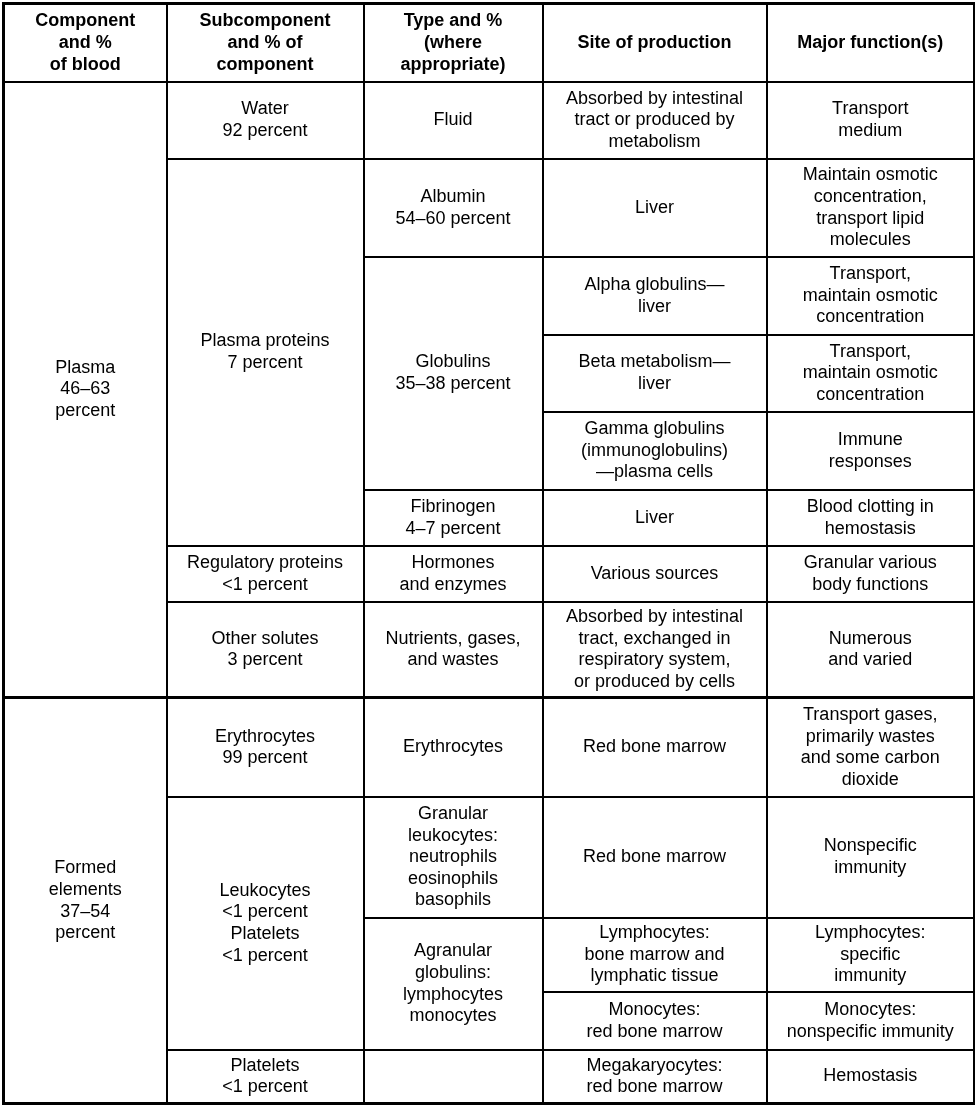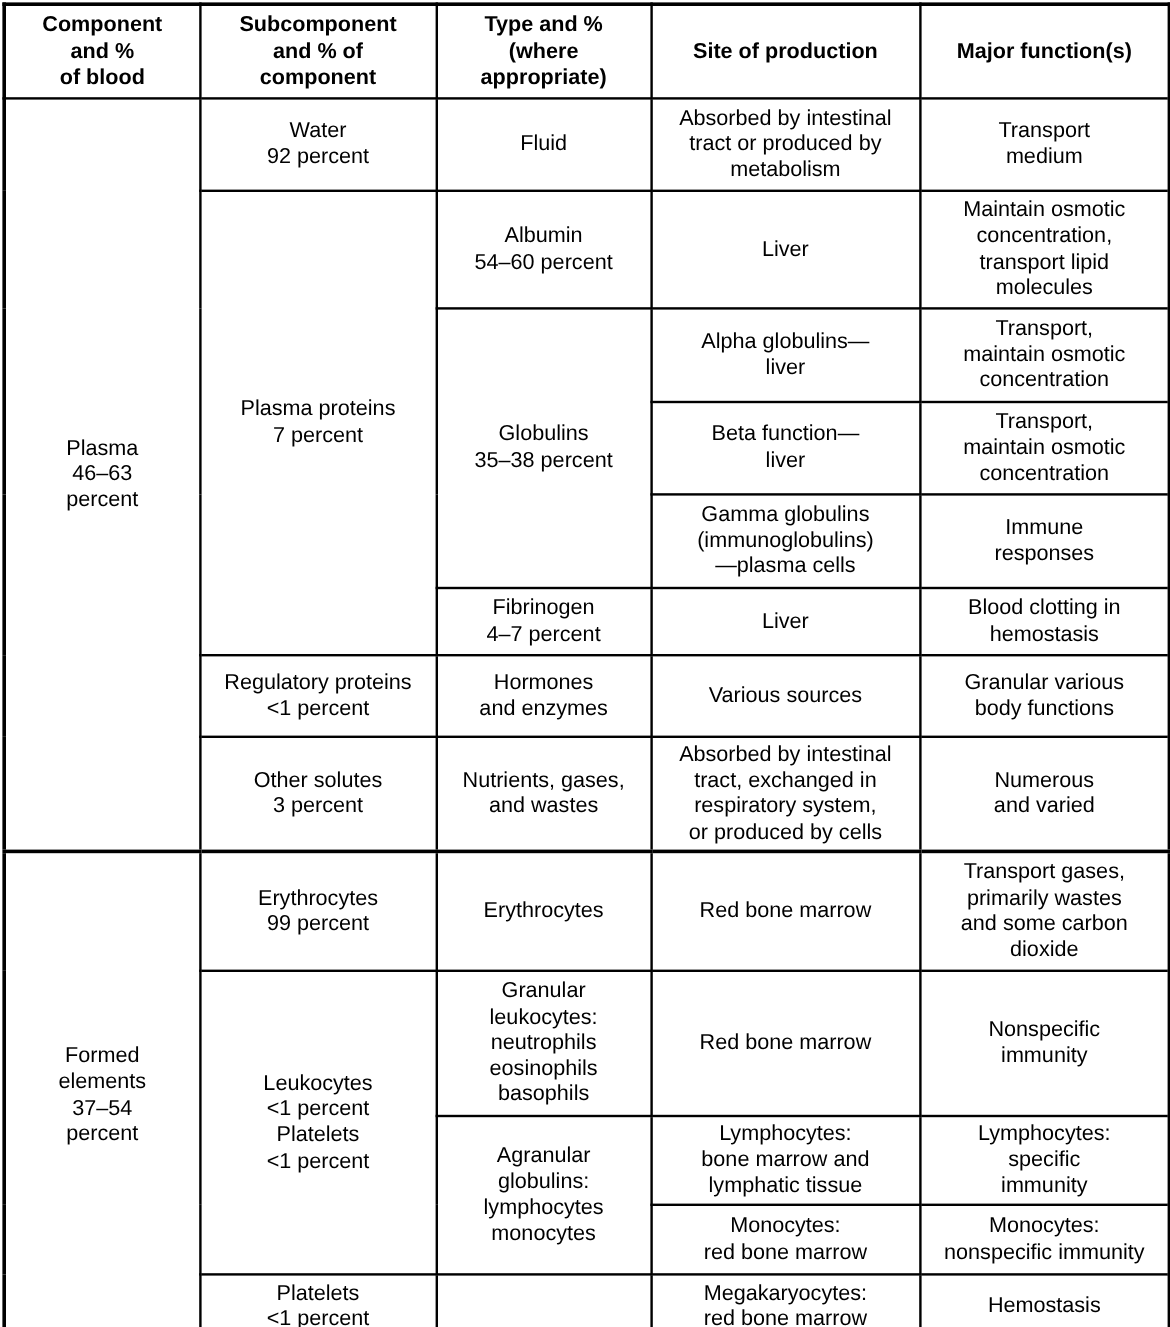--- a/index.html
+++ b/index.html
@@ -90,41 +90,41 @@
     <tr style="height:78px">
       <td rowspan="3">Globulins
 35–38 percent</td>
       <td>Alpha globulins—
 liver</td>
       <td>Transport,
 maintain osmotic
 concentration</td>
     </tr>
     <tr style="height:77px">
-      <td>Beta function—
+      <td>Beta metabolism—
 liver</td>
       <td>Transport,
 maintain osmotic
 concentration</td>
     </tr>
     <tr style="height:78px">
       <td>Gamma globulins
 (immunoglobulins)
 —plasma cells</td>
       <td>Immune
 responses</td>
     </tr>
     <tr style="height:56px">
       <td>Fibrinogen
 4–7 percent</td>
       <td>Liver</td>
       <td>Blood clotting in
 hemostasis</td>
     </tr>
-    <tr style="height:68px">
+    <tr style="height:56px">
       <td>Regulatory proteins
 &lt;1 percent</td>
       <td>Hormones
 and enzymes</td>
       <td>Various sources</td>
       <td>Granular various
 body functions</td>
     </tr>
     <tr style="height:96px">
       <td>Other solutes

